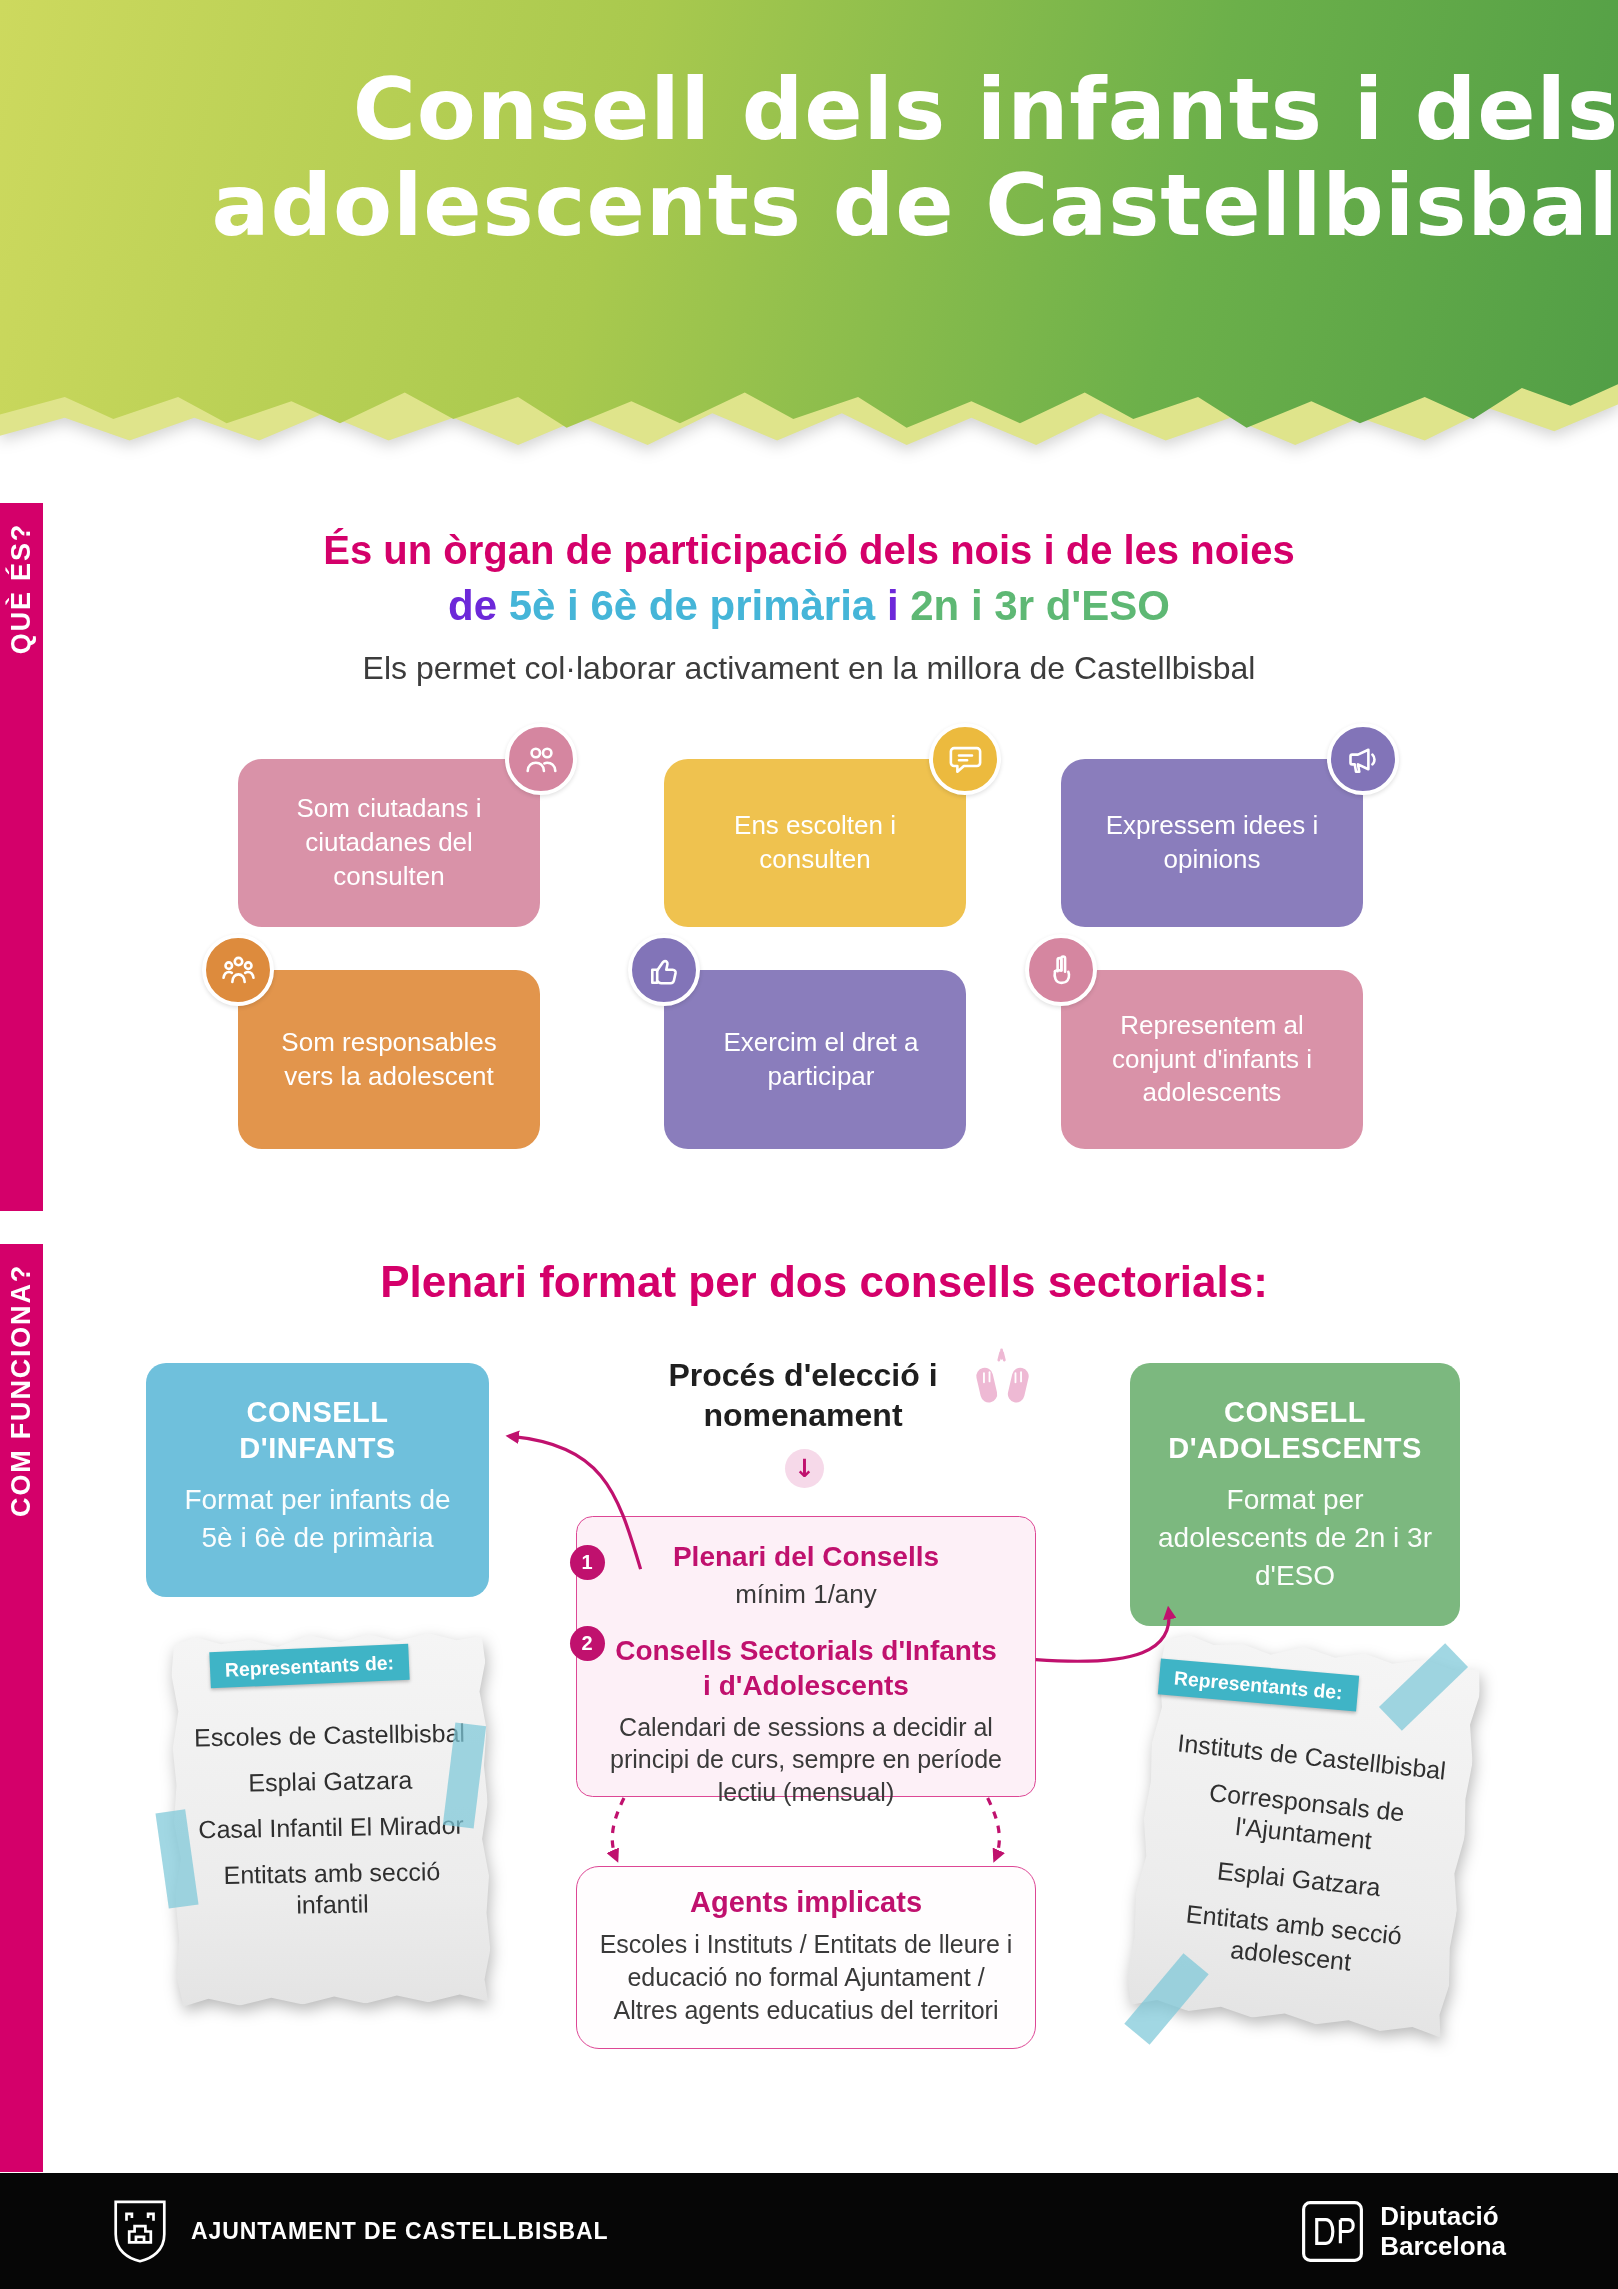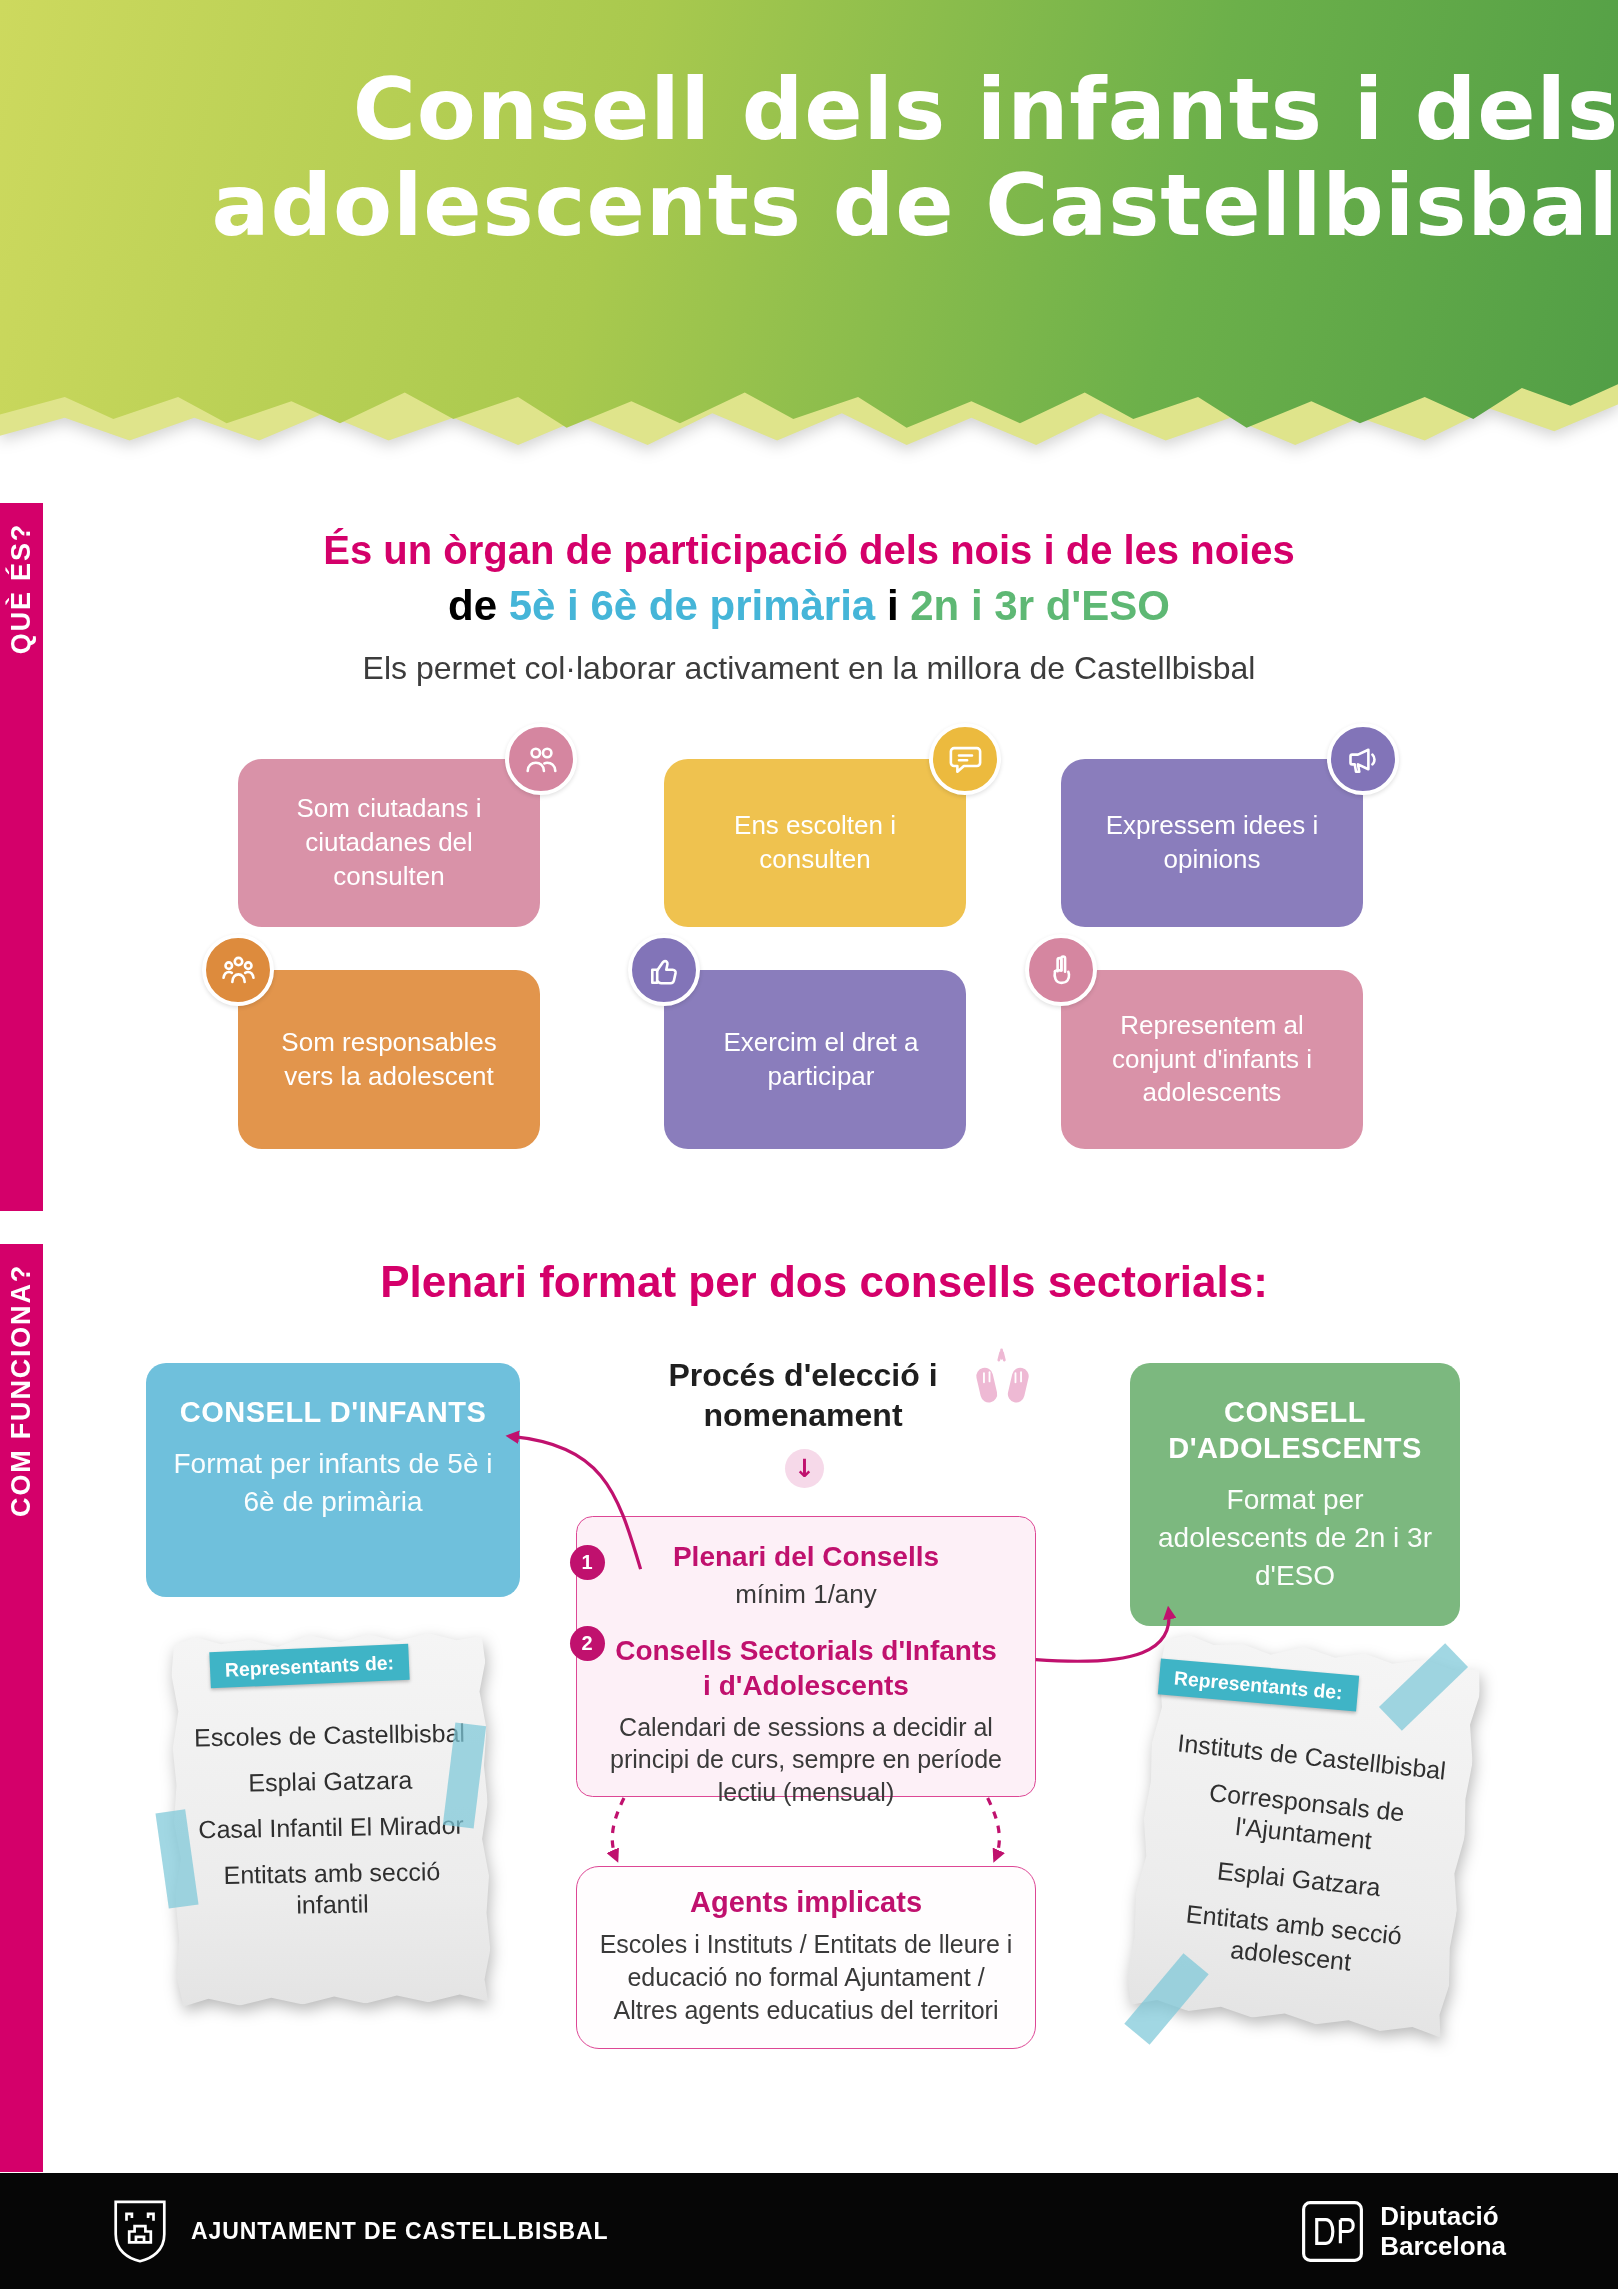--- a/index.html
+++ b/index.html
@@ -36,21 +36,21 @@
   .bar-label {
     writing-mode:vertical-rl; transform:rotate(180deg);
     color:#fff; font-size:27px; font-weight:700; letter-spacing:1.8px;
     margin-top:20px; white-space:nowrap;
   }
 
   
   .intro { position:absolute; left:43px; top:528px; width:1532px; text-align:center; }
   .intro-l1 { font-size:40px; font-weight:600; color:#d4006a; }
   .intro-l2 { font-size:42px; font-weight:700; color:#d4006a; margin-top:9.2px; }
-  .intro-l2 .mag { color:#000000; }
+  .intro-l2 .mag { color:#6d28d9; }
   .intro-l2 .blue { color:#45b5d8; }
   .intro-l2 .green { color:#5eb874; }
   .intro-l3 { font-size:32px; font-weight:500; color:#3c3c3c; margin-top:20px; }
 
   
   .fbox { position:absolute; width:302px; border-radius:24px; display:flex;
     align-items:center; justify-content:center; text-align:center;
     color:#fff; font-size:26px; font-weight:500; line-height:1.3; padding:16.6px 24px; }
   .fb1 { left:238px; top:759px; height:168px; background:#d992a8; }
   .fb2 { left:664px; top:759px; height:168px; background:#efc24f; }
@@ -69,21 +69,21 @@
   .fi5 { left:628px;  top:934px; background:#8274b8; }
   .fi6 { left:1025px; top:934px; background:#d586a0; }
   .ficon svg { width:39px; height:39px; }
 
   
   .plenari-heading { position:absolute; left:58px; top:1257px; width:1532px;
     text-align:center; font-size:44px; font-weight:600; color:#d4006a; }
 
   .council { position:absolute; top:1363px; min-height:234px; border-radius:20px;
     padding:31px 26px; text-align:center; color:#fff; }
-  .council-blue  { left:146px;  width:374px; background:#6fc0dc; }
+  .council-blue  { left:146px;  width:343px; background:#6fc0dc; }
   .council-green { left:1130px; width:330px; background:#7cb87f; }
   .c-title { font-size:29px; font-weight:700; letter-spacing:0.5px; line-height:1.25; }
   .c-body  { font-size:28px; margin-top:14.8px; line-height:1.35; color:rgba(255,255,255,0.97); }
 
   .proces-heading { position:absolute; left:646px; top:1355px; width:314px;
     text-align:center; font-size:32px; font-weight:700; color:#1f1f1f; line-height:1.25; }
   .hands-icon { position:absolute; left:958px; top:1336px; width:89px; height:89px; }
 
   .down-badge { position:absolute; left:785px; top:1449px; width:39px; height:39px;
     border-radius:50%; background:#f6d9e9; color:#c0116e; font-size:25px; font-weight:700;

